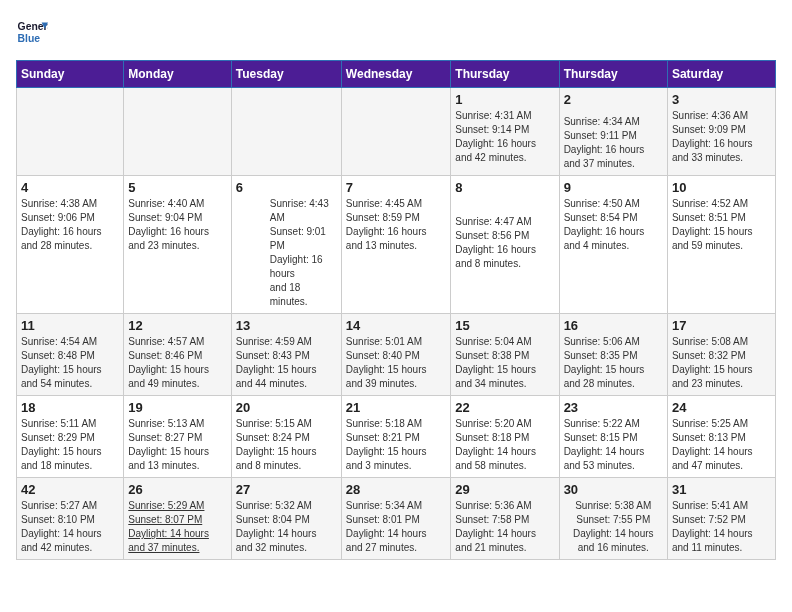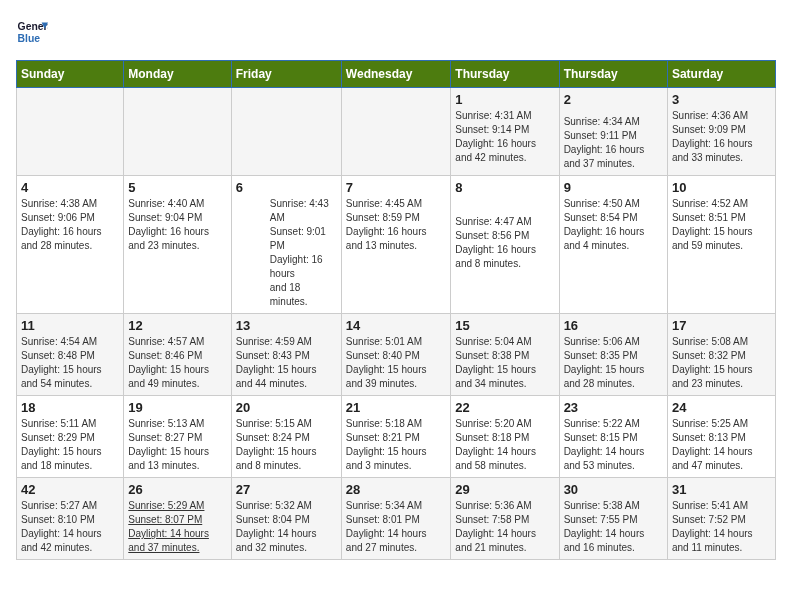--- a/index.html
+++ b/index.html
@@ -36,21 +36,21 @@
     .location-title {
       font-size: 16px;
       color: #444;
     }
     table {
       width: 100%;
       border-collapse: collapse;
       font-size: 11px;
     }
     thead tr {
-      background-color: #4d7c0f;
+      background-color: #4c1d95;
       color: #fff;
     }
     thead th {
       padding: 6px 4px;
       text-align: left;
       font-size: 12px;
       font-weight: bold;
       border: 1px solid #2e6db4;
     }
     tbody td {
@@ -97,21 +97,21 @@
     <div class="month-title"></div>
     <div class="location-title"></div>
   </div>
 </div>
 
 <table>
   <thead>
     <tr>
     <th>Sunday</th>
         <th>Monday</th>
-        <th>Friday</th>
+        <th>Tuesday</th>
         <th>Wednesday</th>
         <th>Thursday</th>
         <th>Thursday</th>
         <th>Saturday</th>
       </tr>
   </thead>
   <tbody id="calendar-body">
   <tr>
         <td class="empty-cell"></td>
         <td class="empty-cell"></td>
@@ -323,21 +323,21 @@
         </td>
         <td>
           <span class="day-num">29</span>
           <div class="day-info" style="white-space: pre-line;">Sunrise: 5:36 AM
 Sunset: 7:58 PM
 Daylight: 14 hours
 and 21 minutes.</div>
         </td>
         <td>
           <span class="day-num">30</span>
-          <div class="day-info" style="white-space: pre-line;">Sunrise: 5:38 AM
+          <div class="day-info" style="white-space: pre-line; text-align: center;">Sunrise: 5:38 AM
 Sunset: 7:55 PM
 Daylight: 14 hours
 and 16 minutes.</div>
         </td>
         <td>
           <span class="day-num">31</span>
           <div class="day-info" style="white-space: pre-line;">Sunrise: 5:41 AM
 Sunset: 7:52 PM
 Daylight: 14 hours
 and 11 minutes.</div>

